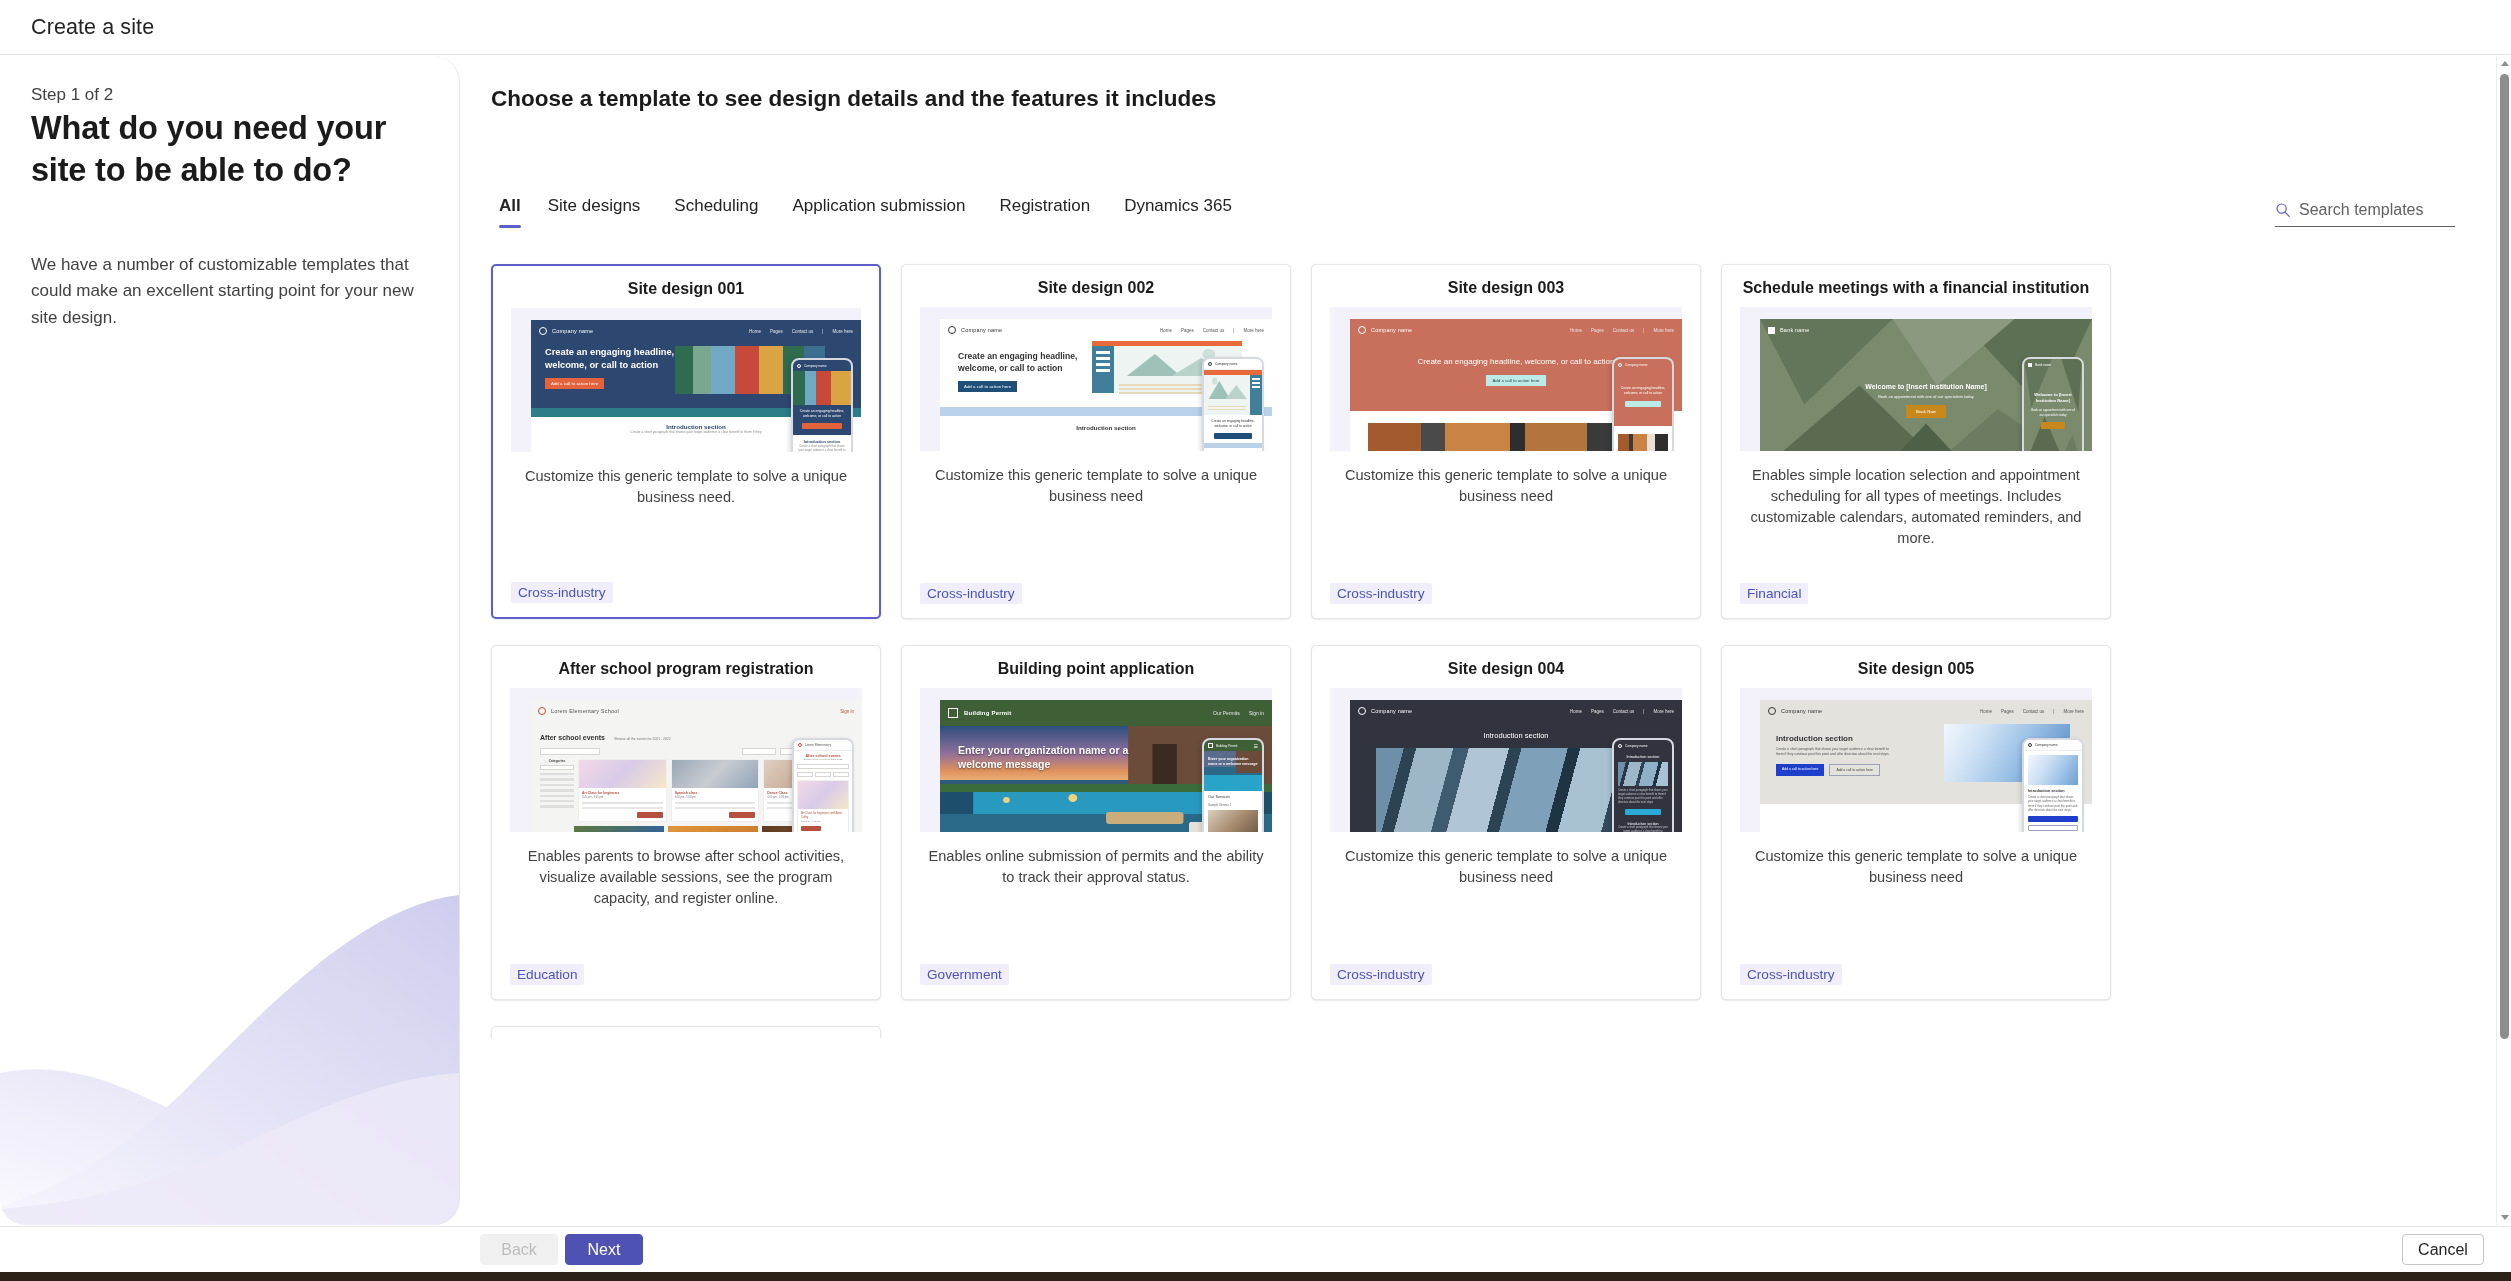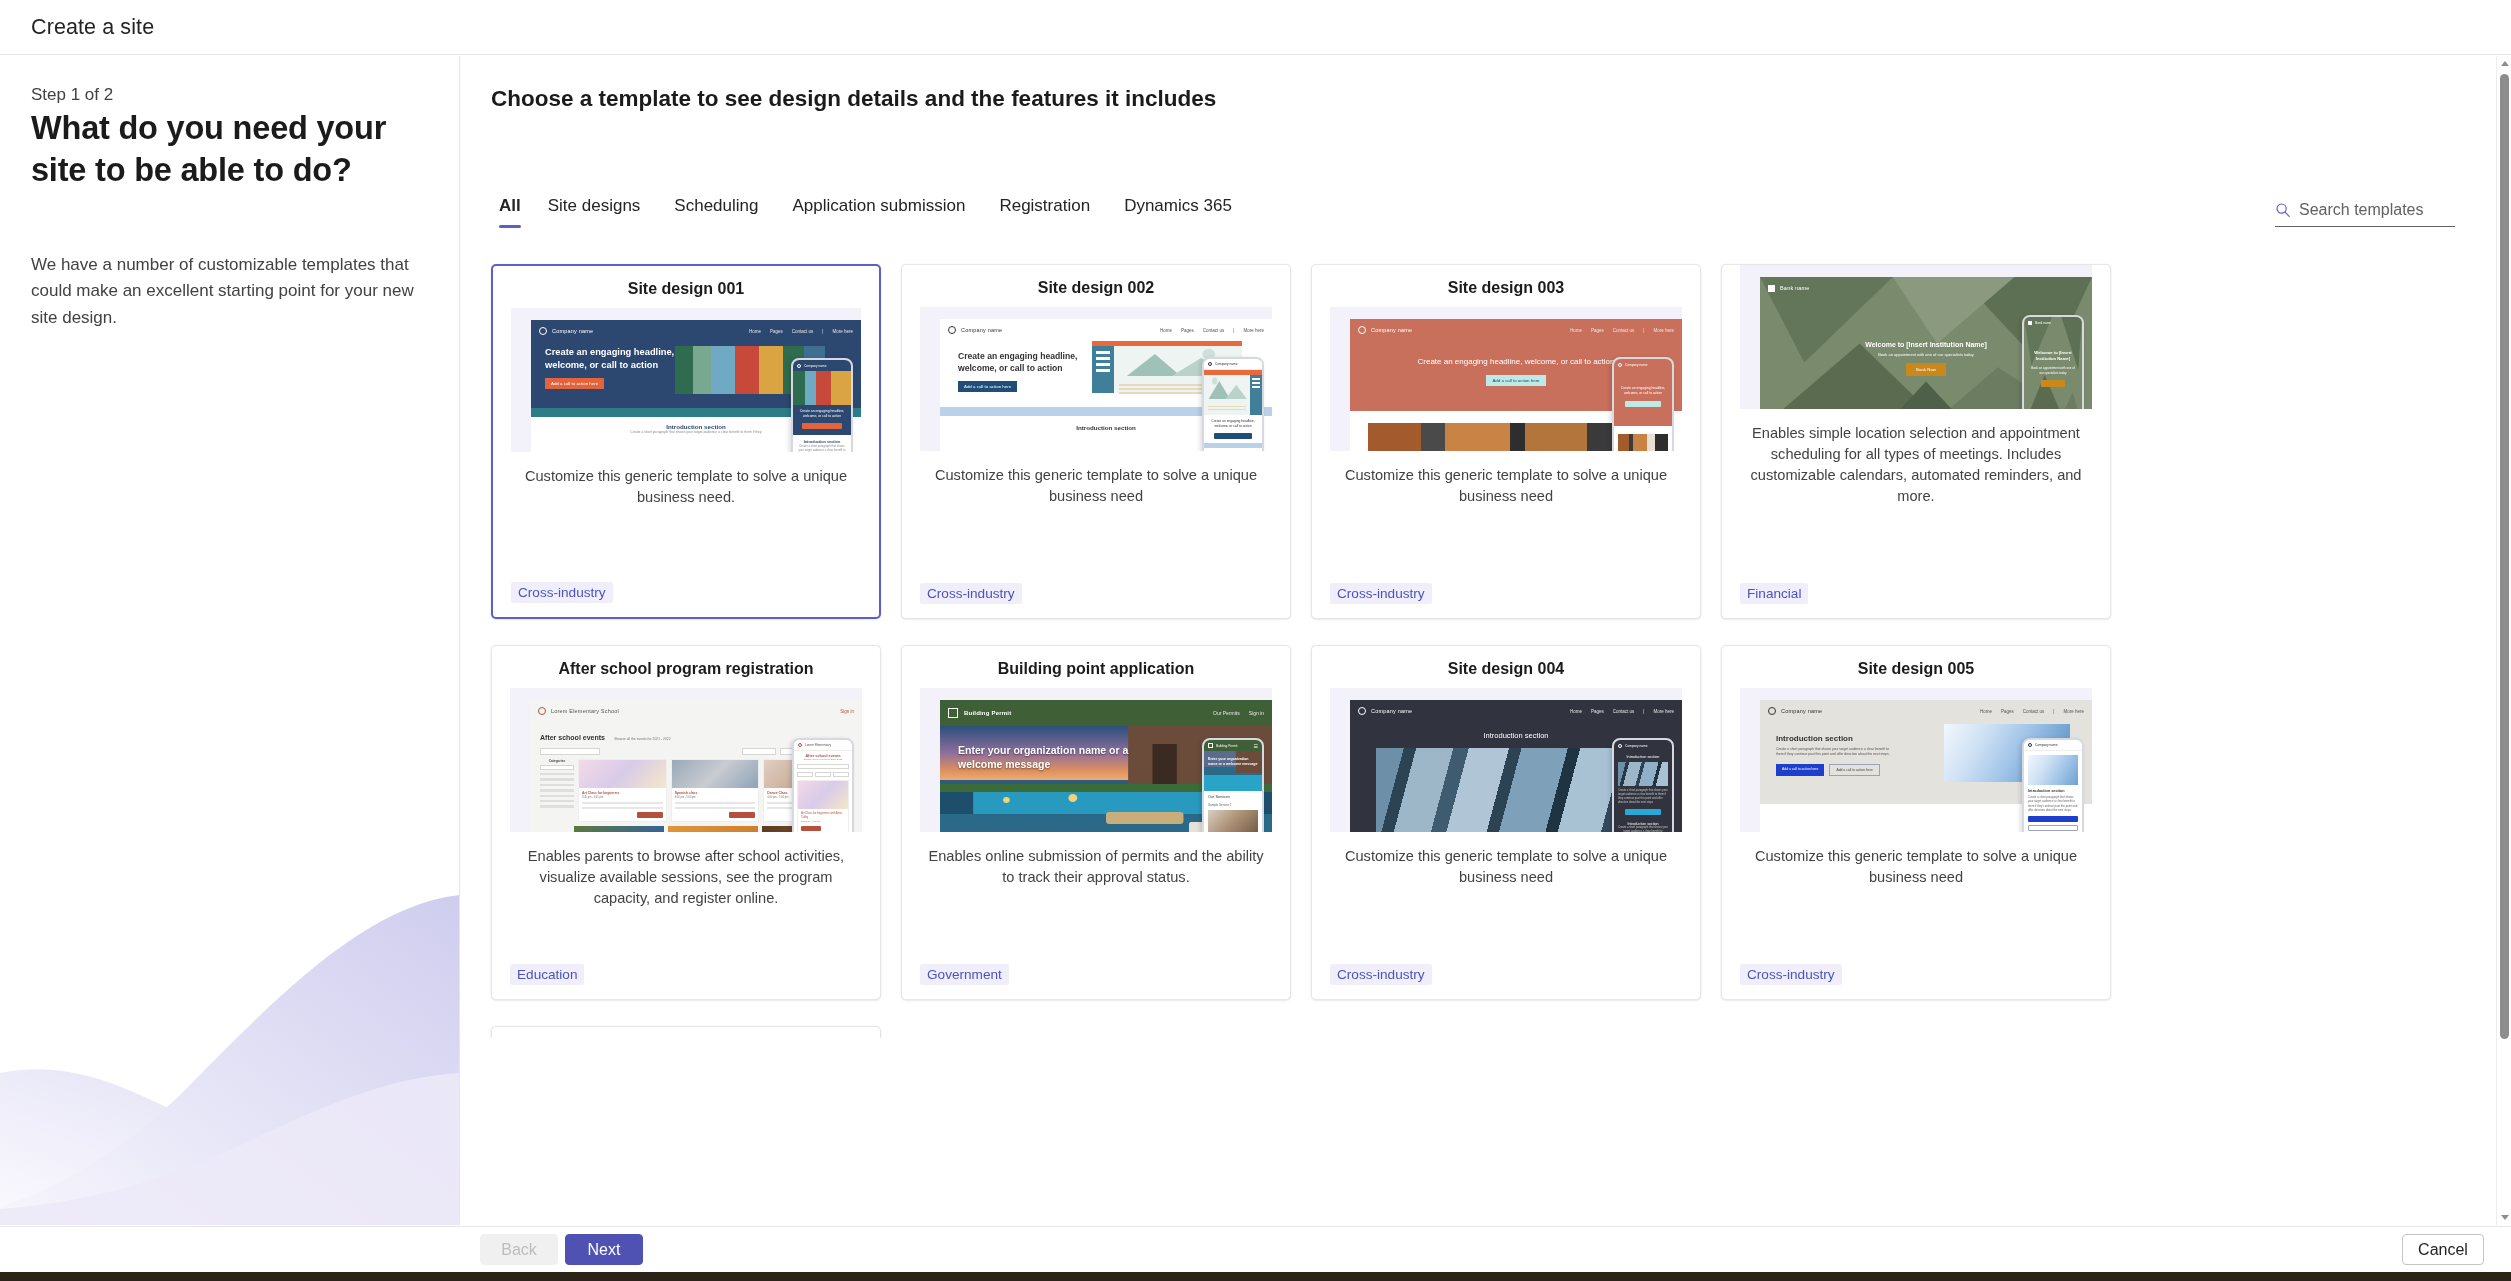--- a/index.html
+++ b/index.html
@@ -22,20 +22,21 @@
     margin-left: 31px;
     font-size: 21.5px; color: #242424; letter-spacing: .1px;
   }
 
   
   .leftpane {
     position: absolute; left: 0; top: 56px; width: 460px; height: 1169px;
     background: #ffffff;
     border-right: 1px solid #e6e6e6;
     overflow: hidden;
+    border-radius: 26px;
   }
   .wave-wrap {
     position: absolute; left: 0; bottom: 0; width: 460px; height: 420px;
     pointer-events: none;
   }
   .step-label {
     position: absolute; left: 31px; top: 29px;
     font-size: 17px; color: #424242;
   }
   .lp-heading {
@@ -449,20 +450,21 @@
           </div>
         </div>
       </div>
       <div class="card-desc">Customize this generic template to solve a unique business need</div>
       <div class="card-tag-wrap">
         <span class="card-tag">Cross-industry</span>
       </div>
     </div>
 
     <div class="card">
+      <div class="card-title">Schedule meetings with a financial institution</div>
       <div class="thumb">
         <div class="mock" style="background:#6f8063;">
           <svg style="position:absolute;inset:0;width:100%;height:100%;" viewBox="0 0 300 160" preserveAspectRatio="none" aria-hidden="true">
             <rect width="300" height="160" fill="#7a8a6d"></rect>
             <polygon points="0,0 120,0 40,90" fill="#64765a"></polygon>
             <polygon points="300,0 180,0 260,100" fill="#5e7053"></polygon>
             <polygon points="120,0 230,0 160,70" fill="#8b9a7f"></polygon>
             <polygon points="0,160 90,70 170,160" fill="#5a6b50"></polygon>
             <polygon points="150,160 215,95 300,160" fill="#6b7c60"></polygon>
             <polygon points="110,160 150,110 190,160" fill="#4f6048"></polygon>

